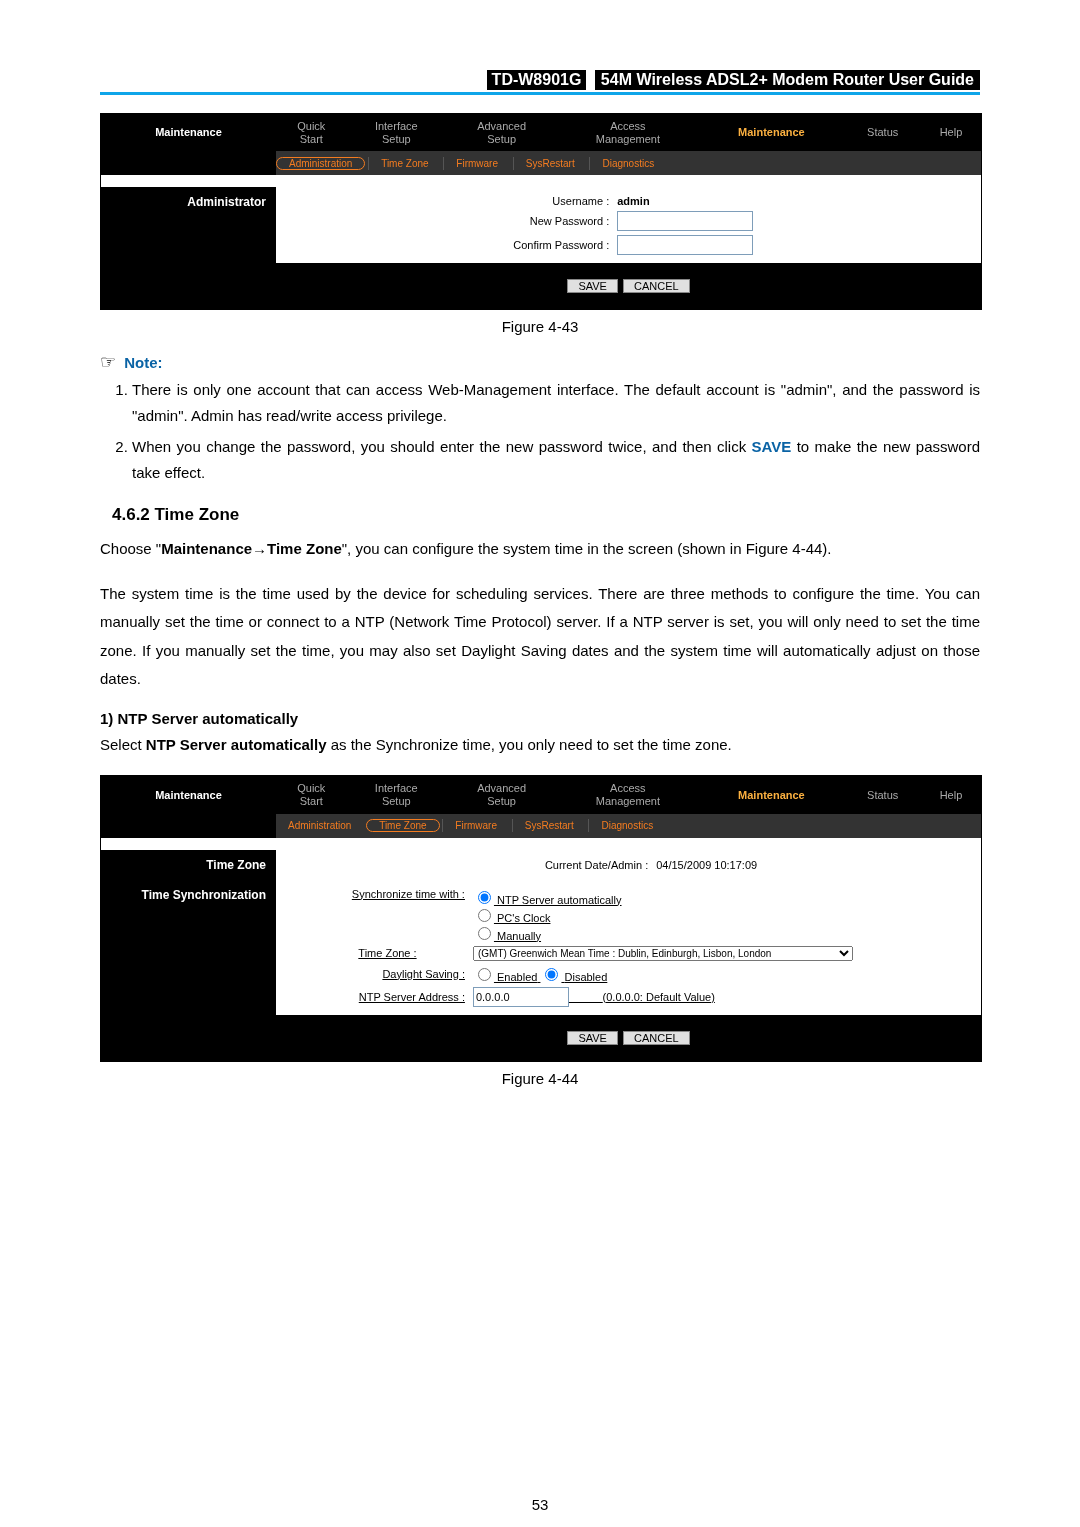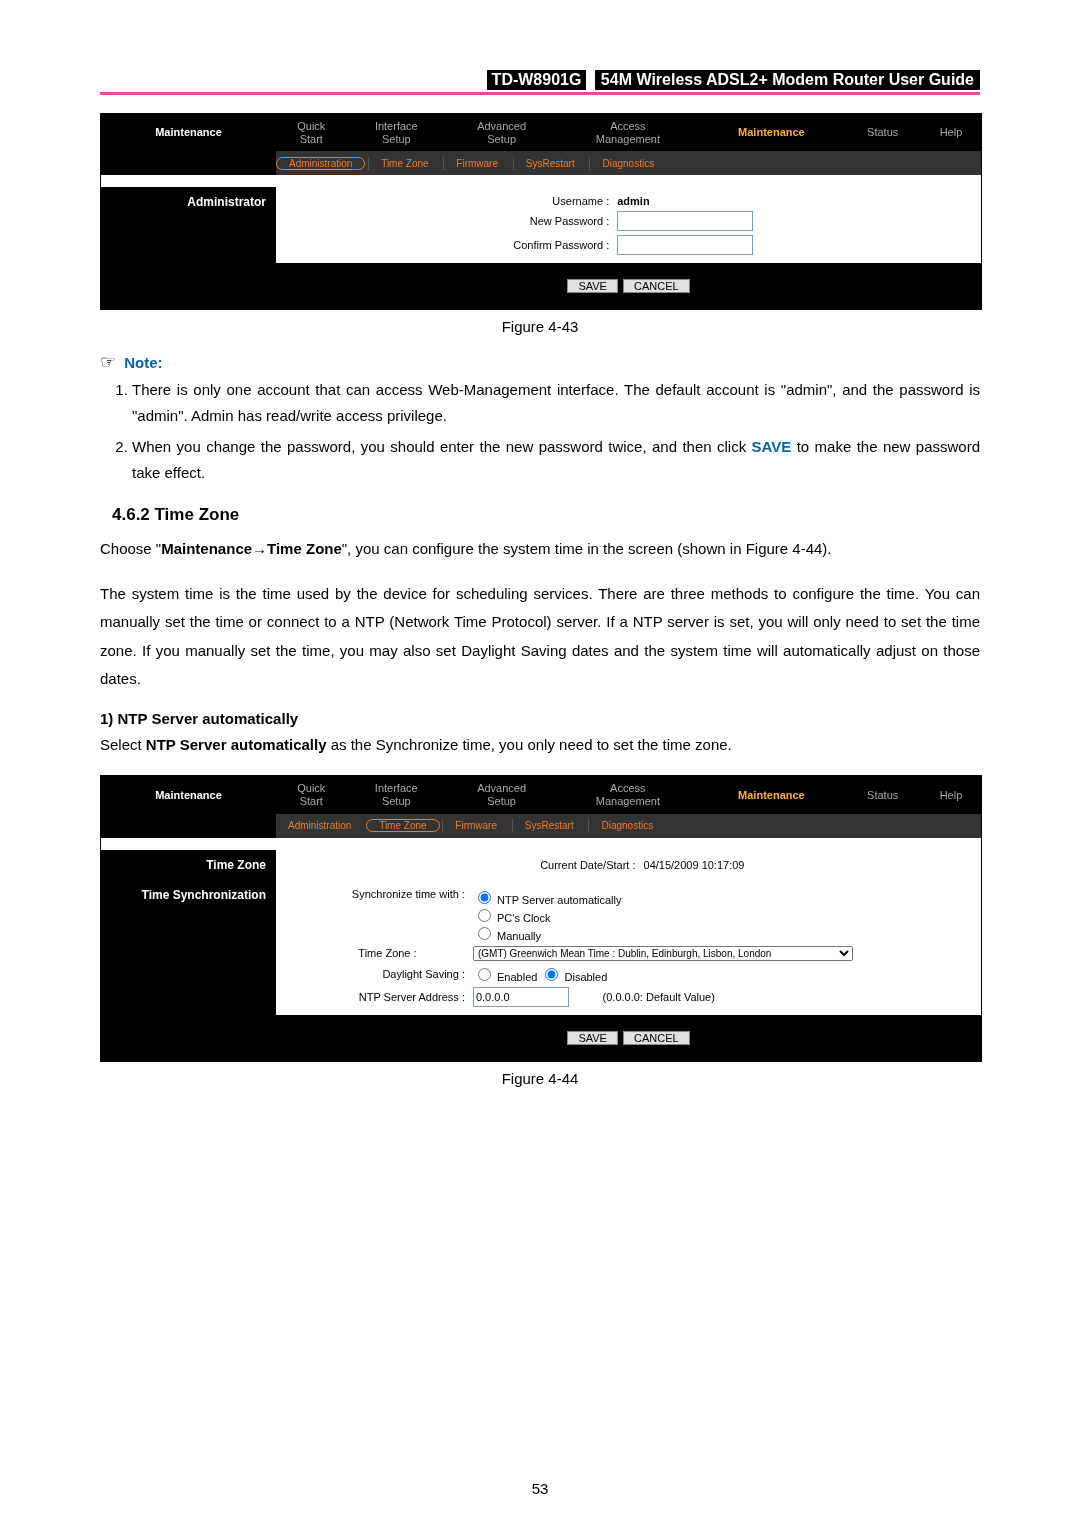--- a/index.html
+++ b/index.html
@@ -11,21 +11,21 @@
   }
   .page {
     width: 1080px;
     min-height: 1527px;
     margin: 0 auto;
     padding: 70px 100px 40px 100px;
     box-sizing: border-box;
     position: relative;
   }
   .hdr {
-    border-bottom: 3px solid #ec4899;
+    border-bottom: 3px solid #0ea5e9;
     padding-bottom: 2px;
     margin-bottom: 18px;
     text-align: right;
   }
   .hdr-inner {
     font-weight: bold;
     font-size: 16px;
   }
   .hdr-model {
     background: #000;
@@ -132,21 +132,21 @@
     line-height:1.7;
     font-size:15px;
     text-align:justify;
   }
   .kw { font-weight:bold; color:#0a63a5; }
 
   .h-sec { font-weight:bold; font-size:17px; margin:16px 12px 10px; }
   .para { font-size:15px; line-height:1.9; text-align:justify; margin:8px 0 16px; }
   .sub-bold { font-weight:bold; font-size:15px; margin:12px 0 4px; }
 
-  .pagenum { position:absolute; bottom:30px; left:0; right:0; text-align:center; font-size:15px; }
+  .pagenum { position:absolute; bottom:14px; left:0; right:0; text-align:center; font-size:15px; }
 
   
   .nav-row td.side { width:155px; text-align:center; font-weight:bold; color:#fff; }
 </style>
 </head>
 <body>
 
 <div class="page">
 
   <div class="hdr">
@@ -264,31 +264,31 @@
       </tr>
       <tr>
             <td colspan="8" style="background:#fff;height:10px"></td>
           </tr>
       <tr>
         <td class="sidecell">Time Zone</td>
         <td colspan="7" class="panel-body">
           <table class="form" style="margin-left:20px;">
             <tbody>
                   <tr>
-              <td style="text-align:right;">Current Date/Start :</td>
+              <td style="text-align:right;">Current Date/Admin :</td>
               <td>04/15/2009 10:17:09</td>
             </tr>
           </tbody>
               </table>
         </td>
       </tr>
       <tr>
         <td class="sidecell">Time Synchronization</td>
         <td colspan="7" class="panel-body">
-          <table class="form" style="margin-left:20px;">
+          <table class="form" style="margin-left:20px;text-decoration:underline;">
             <tbody>
                   <tr>
               <td style="text-align:right;vertical-align:top;">Synchronize time with :</td>
               <td>
                 <label><input type="radio" checked="" style=""> <span>NTP Server automatically</span></label><br>
                 <label><input type="radio" style=""> <span>PC's Clock</span></label><br>
                 <label><input type="radio" style=""> <span>Manually</span></label>
               </td>
             </tr>
             <tr>

